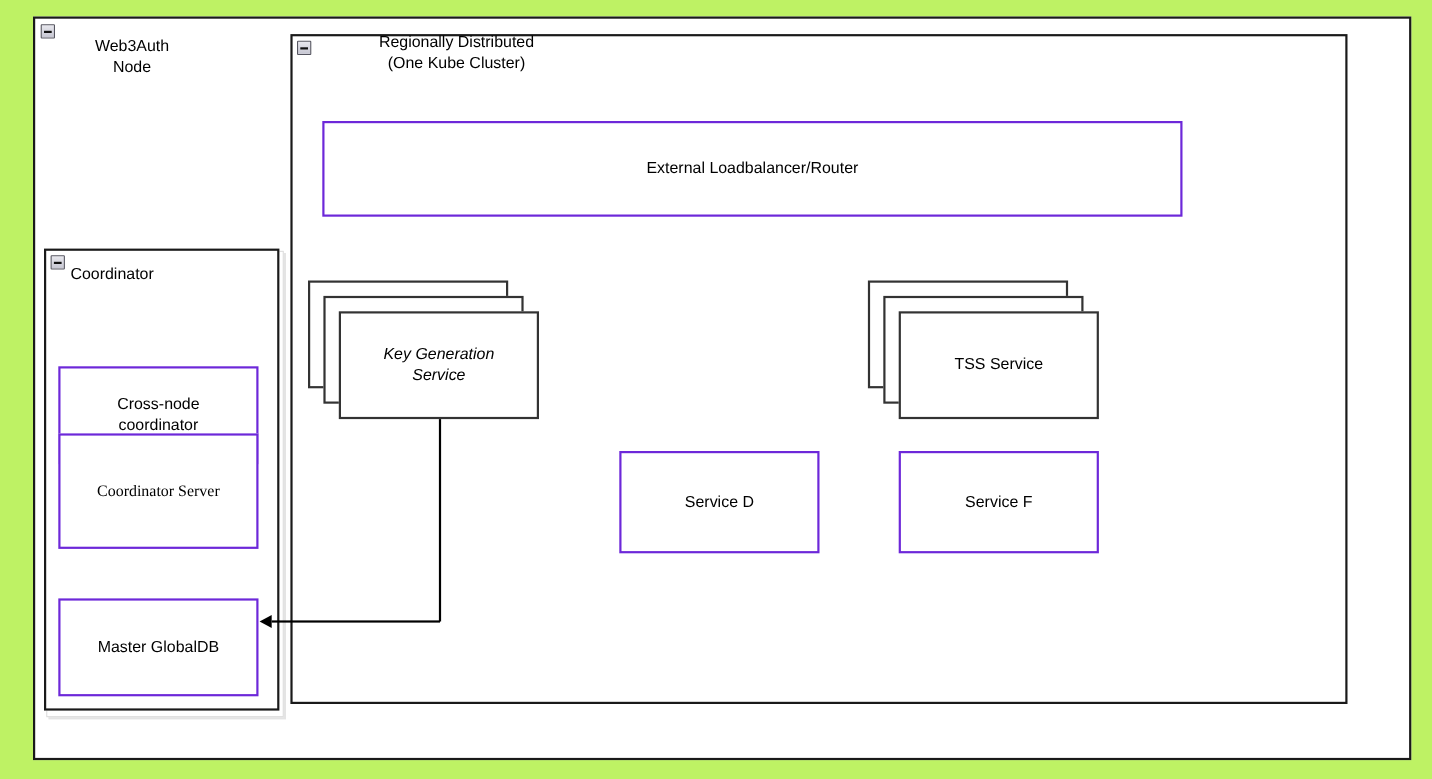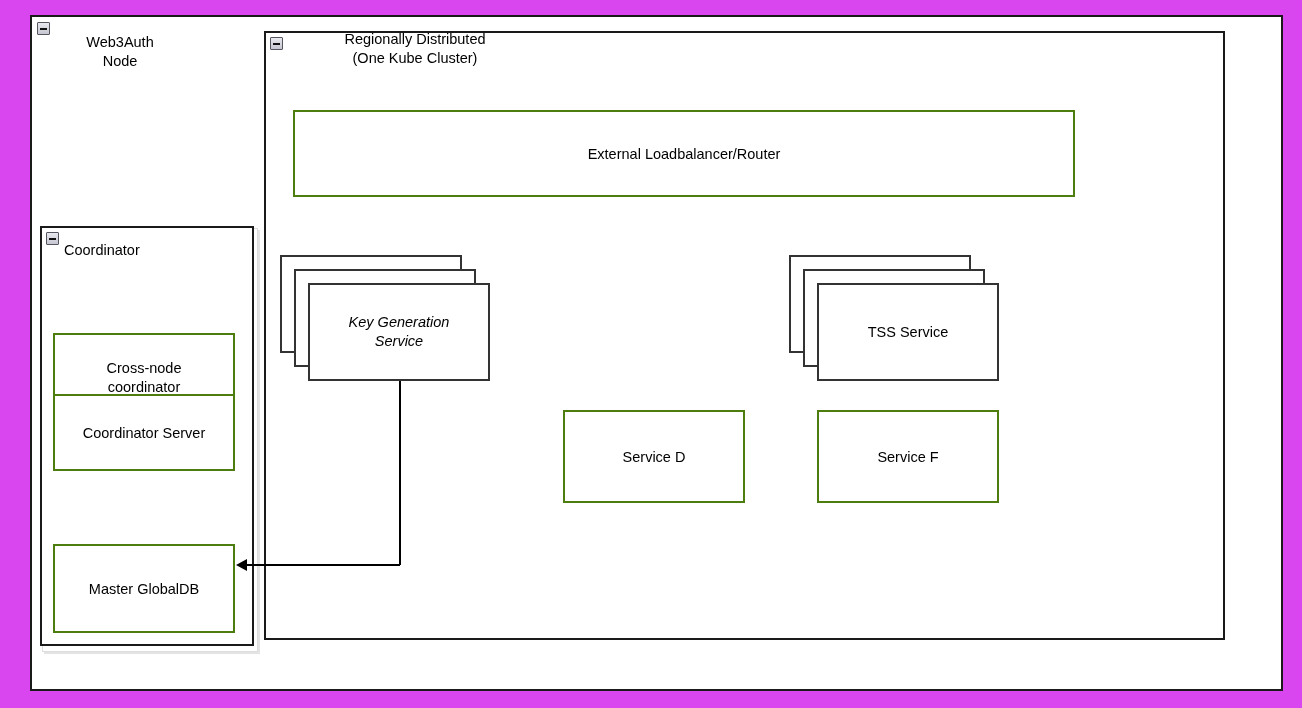--- a/index.html
+++ b/index.html
@@ -8,36 +8,36 @@
     background: #ffffff;
   }
   body {
     font-family: "Liberation Sans", sans-serif;
     color: #000000;
   }
   #canvas {
     position: relative;
     width: 1302px;
     height: 708px;
-    background: #d946ef;
+    background: #bef264;
     overflow: hidden;
   }
 
   
   .box {
     position: absolute;
     box-sizing: border-box;
     background: #ffffff;
     border: 2px solid #333333;
   }
   .container-box {
     border: 2px solid #1a1a1a;
   }
   .leaf-box {
-    border: 2px solid #4d7c0f;
+    border: 2px solid #6d28d9;
   }
 
   
   .container-title {
     position: absolute;
     font-size: 14.5px;
     line-height: 19px;
     color: #000000;
     white-space: pre;
     text-align: center;
@@ -159,21 +159,21 @@
   <div class="shadow-frame" style="left:42px; top:228px; width:216px; height:424px;"></div>
   <div class="box container-box" style="left:40px; top:226px; width:214px; height:420px;"></div>
   <div class="collapse-toggle" style="left:46px; top:232px;"></div>
   <div class="container-title" style="left:64px; top:241px; width:120px; text-align:left;">Coordinator</div>
 
   <div class="box leaf-box" style="left:53px; top:289px; width:182px; height:89px;margin-top:44px;">
     <div class="leaf-label">Cross-node
 coordinator</div>
   </div>
 
-  <div class="box leaf-box" style="left:53px; top:394px; width:182px; height:77px;">
+  <div class="box leaf-box" style="left:53px; top:394px; width:182px; height:105px;font-family:Liberation Serif, serif;">
     <div class="leaf-label">Coordinator Server</div>
   </div>
 
   <div class="box leaf-box" style="left:53px; top:544px; width:182px; height:89px;">
     <div class="leaf-label">Master GlobalDB</div>
   </div>
 
   <div class="edge edge-v" style="left:399px; top:381px; height:184px;"></div>
   <div class="edge edge-h" style="left:247px; top:564px; width:153px;"></div>
   <div class="arrow-head" style="left:236px; top:559px;"></div>

